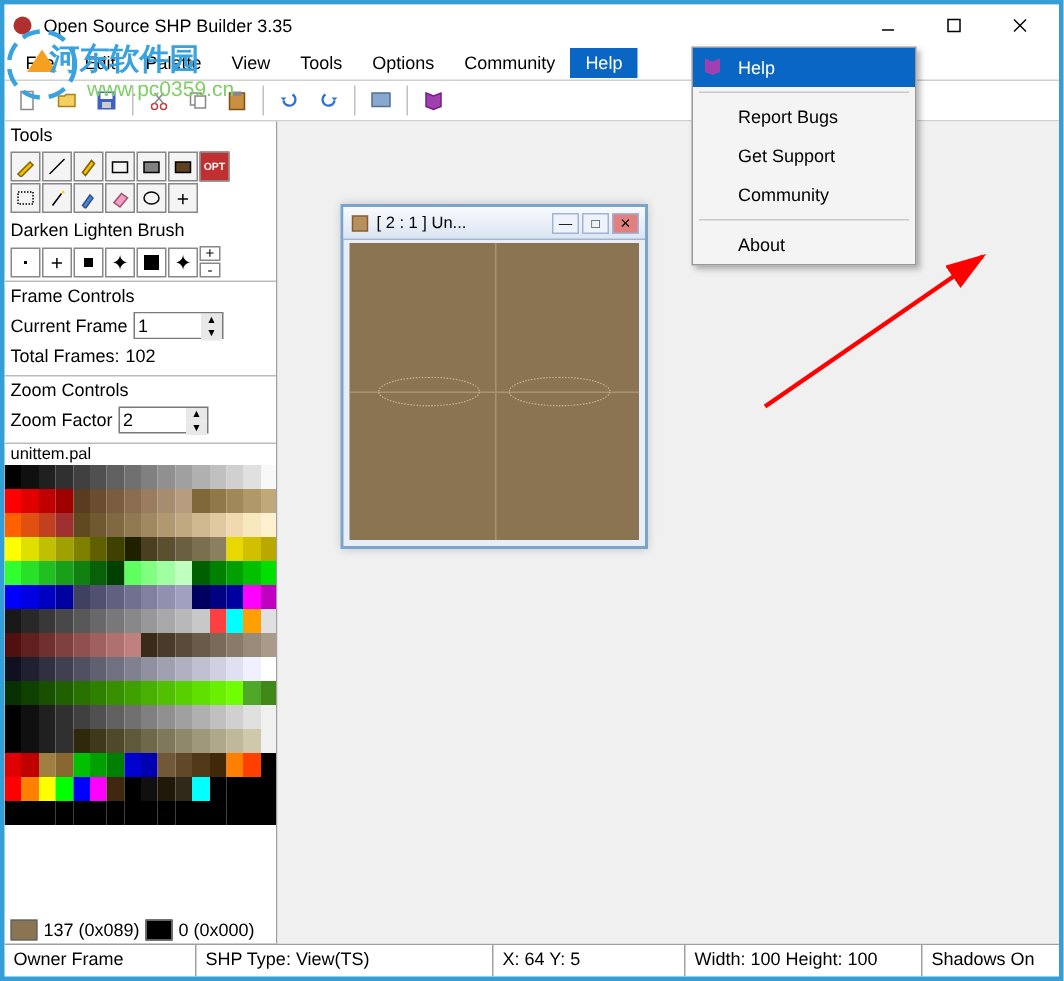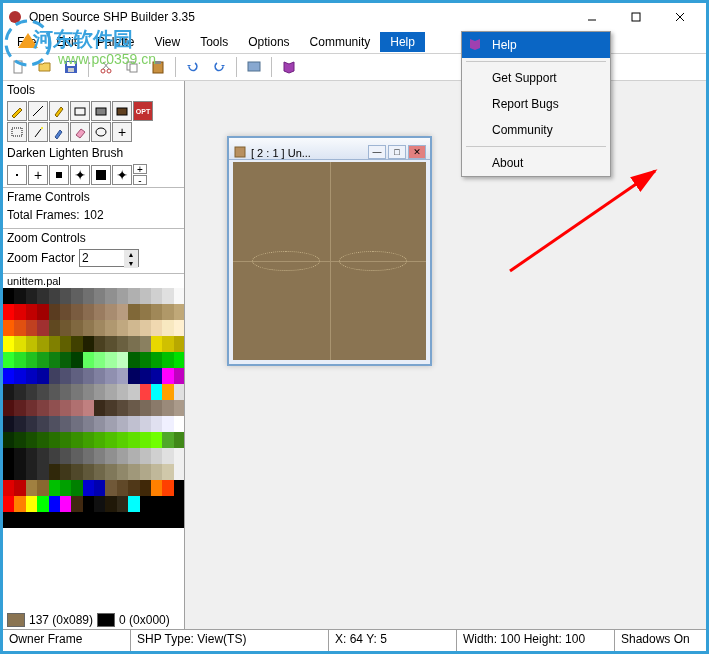--- a/index.html
+++ b/index.html
@@ -35,21 +35,21 @@
 .palette div { height: 16px; }
 .footer-swatch { display:flex; align-items:center; gap:4px; padding:2px 4px;}
 .sw { width: 18px; height: 14px; border:1px solid #666; }
 
 .dropdown { position: absolute; top: 0; left: 454px; width: 150px; background: #f4f4f4; border: 1px solid #999; box-shadow: 2px 2px 4px rgba(0,0,0,0.3); z-index: 50; }
 .ditem { padding: 6px 16px 6px 30px; position:relative; }
 .ditem.hilite { background: #0a66c5; color: #fff; }
 .dsep { height: 1px; background: #c8c8c8; margin: 3px 4px; }
 
 .innerwin { position: absolute; left: 42px; top: 55px; width: 205px; height: 230px; border: 2px solid #7aa4ce; background: #e8eef8; box-shadow: 0 0 6px rgba(0,0,0,.2); }
-.innerwin .iwtb { height: 22px; background: linear-gradient(#f8fafd,#dce5f3); display:flex;align-items:flex-end;padding:0 4px;gap:4px; border-bottom:1px solid #9fb5d3; }
+.innerwin .iwtb { height: 22px; background: linear-gradient(#f8fafd,#dce5f3); display:flex;align-items:center;padding:0 4px;gap:4px; border-bottom:1px solid #9fb5d3; }
 .innerwin .iwtb .t { flex:1; font-size:11px; }
 .iwbtns { display:flex; gap:2px; }
 .iwbtn { width:18px;height:14px;border:1px solid #9fb5d3;background:#eef2fa;display:flex;align-items:center;justify-content:center;font-size:9px; }
 .iwbtn.close { background:#e28080; }
 .iwbody { position:absolute; top:24px; left:4px; right:4px; bottom:4px; background:#8a7452; }
 .gridline { position:absolute; background:#a99470; }
 .ellipse { position:absolute; border:1px dotted #c8b48a; border-radius:50%; }
 
 .arrow { position:absolute; left:315px; top:80px; z-index:40; }
 
@@ -257,20 +257,30 @@
       <div class="dlbcell">
           <span style="font-size:14px">✦</span>
         </div>
       <div style="display:flex;flex-direction:column;gap:1px">
           <div class="dlbcell" style="width:14px;height:10px;font-size:10px">+</div>
           <div class="dlbcell" style="width:14px;height:10px;font-size:10px">-</div>
         </div>
     </div>
 
     <div class="section-label" style="border-top:1px solid #bbb">Frame Controls</div>
+    <div class="row">
+      <span>Current Frame</span>
+      <div class="spin">
+          <input value="1" style="">
+          <div class="spinbtns">
+            <span>▲</span>
+            <span>▼</span>
+          </div>
+        </div>
+    </div>
     <div class="row">
       <span>Total Frames:</span>
       <span>102</span>
     </div>
 
     <div class="section-label" style="border-top:1px solid #bbb;margin-top:4px">Zoom Controls</div>
     <div class="row">
       <span>Zoom Factor</span>
       <div class="spin">
           <input value="2" style="">
@@ -565,22 +575,22 @@
     </svg>
 
     <div class="dropdown" style="left:276px;top:-50px">
       <div class="ditem hilite">
         <svg width="14" height="14" style="position:absolute;left:6px;top:5px">
             <path d="M2 2 L7 4 L12 2 L12 11 L7 13 L2 11 Z" fill="#a040b0"></path>
           </svg>
         <span>Help</span>
       </div>
       <div class="dsep"></div>
+      <div class="ditem">Report Bugs</div>
       <div class="ditem">Get Support</div>
-      <div class="ditem">Report Bugs</div>
       <div class="ditem">Community</div>
       <div class="dsep"></div>
       <div class="ditem">About</div>
     </div>
   </div>
 </div>
 
 <div class="statusbar">
   <div class="statcell" style="width:128px">Owner Frame</div>
   <div class="statcell" style="width:198px">SHP Type: View(TS)</div>

